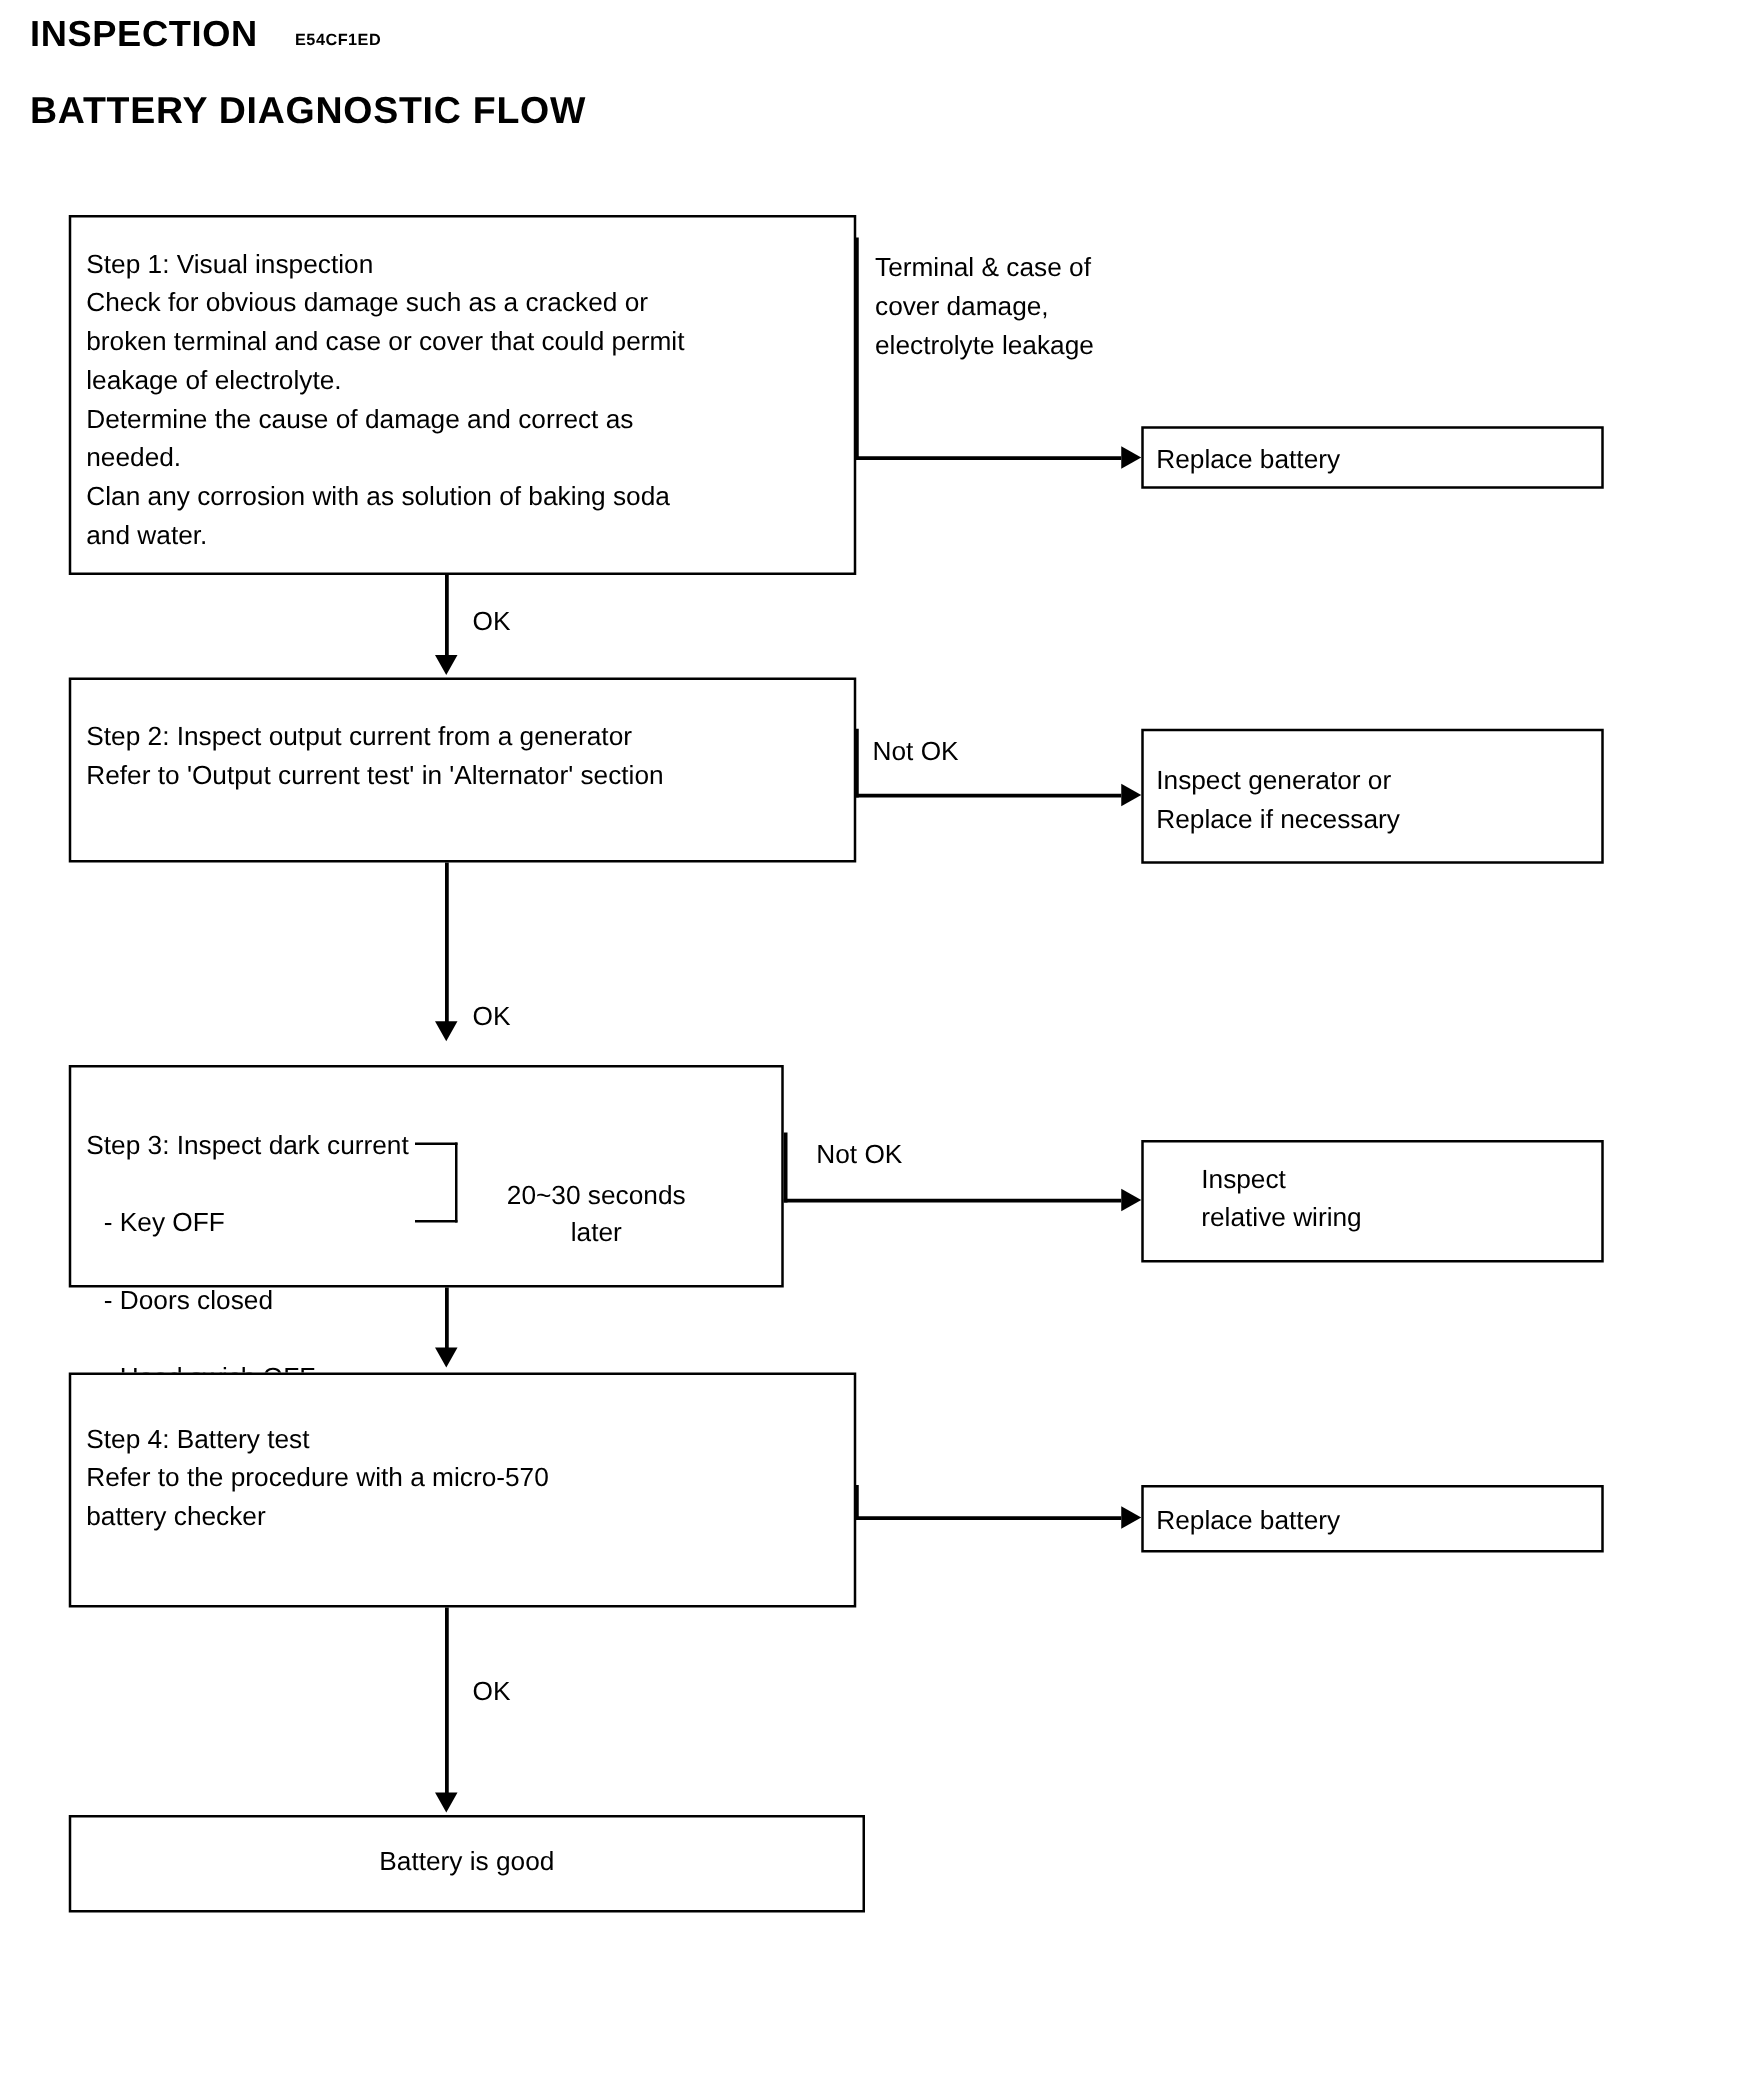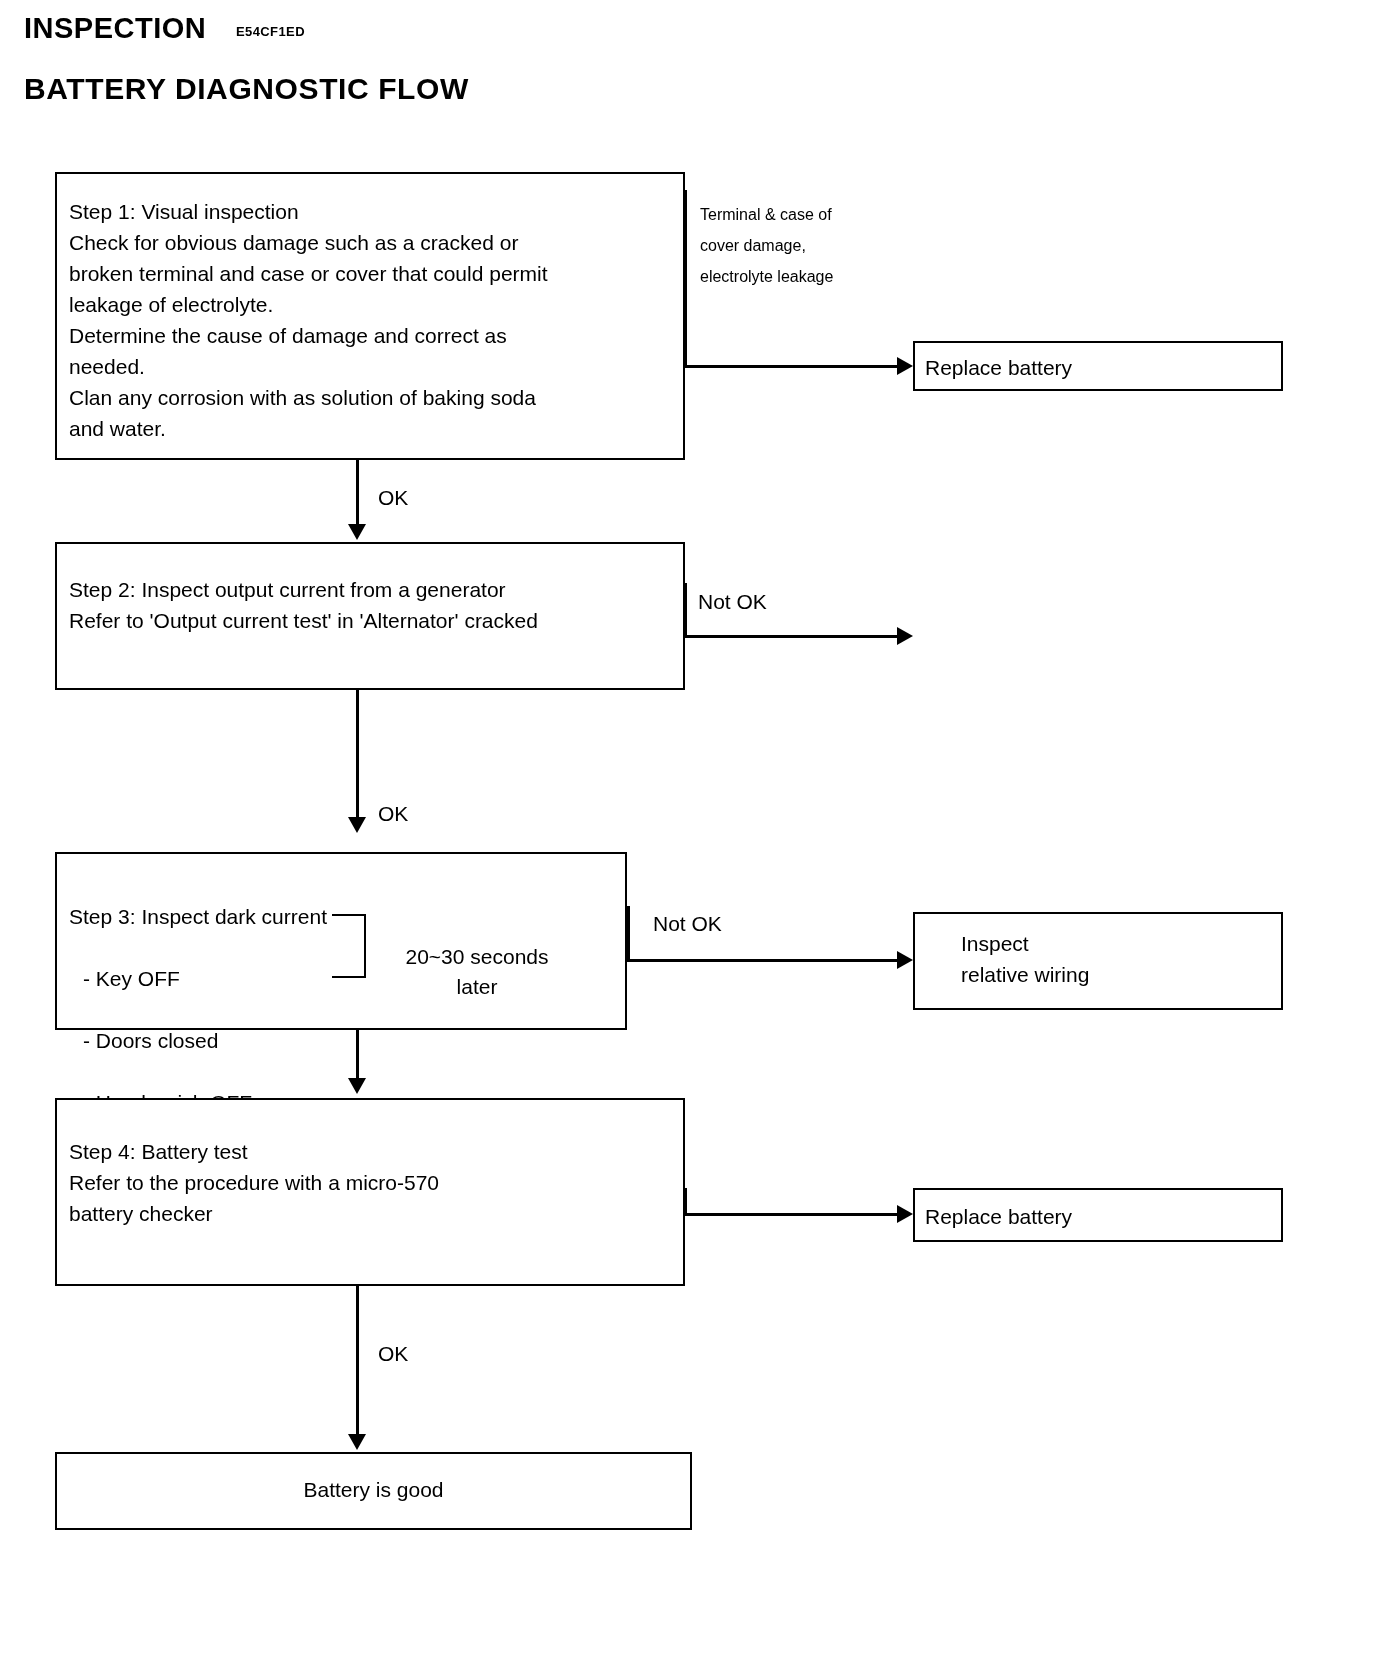--- a/index.html
+++ b/index.html
@@ -80,21 +80,21 @@
 
   #box-wiring { left: 913px; top: 912px;  width: 370px; height: 98px; }
   #box-wiring .txt { position: absolute; left: 10px; top: 14px; margin-left: 36px; }
 
   #box-replace2 { left: 913px; top: 1188px; width: 370px; height: 54px; }
   #box-replace2 .txt { position: absolute; left: 10px; top: 11px; }
 
   
   .sidenote {
     position: absolute;
-    font-size: 16px;
+    font-size: 21px;
     line-height: 31px;
     white-space: pre-line;
   }
   #note-step1 { left: 700px; top: 199px; }
 
   
   .vline {
     position: absolute;
     width: 3px;
     background: #000;
@@ -173,28 +173,32 @@
   <div class="box" id="box-replace1">
     <div class="txt">Replace battery</div>
   </div>
 
   <div class="vline" style="left:356px; top:460px; height:67px;"></div>
   <div class="arrow-down" style="left:348px; top:524px;"></div>
   <div class="edge-label" style="left:378px; top:484px;">OK</div>
 
   <div class="box" id="box-step2">
     <div class="txt">Step 2: Inspect output current from a generator
-Refer to 'Output current test' in 'Alternator' cracked</div>
+Refer to 'Output current test' in 'Alternator' section</div>
   </div>
 
   <div class="vline" style="left:684px; top:583px; height:55px;"></div>
   <div class="hline" style="left:684px; top:635px; width:213px;"></div>
   <div class="arrow-right" style="left:897px; top:627px;"></div>
   <div class="edge-label" style="left:698px; top:588px;">Not OK</div>
 
+  <div class="box" id="box-gen">
+    <div class="txt">Inspect generator or
+Replace if necessary</div>
+  </div>
 
   <div class="vline" style="left:356px; top:690px; height:130px;"></div>
   <div class="arrow-down" style="left:348px; top:817px;"></div>
   <div class="edge-label" style="left:378px; top:800px;">OK</div>
 
   <div class="box" id="box-step3">
     <div class="txt">
       <div>Step 3: Inspect dark current</div>
       <div style="padding-left:14px;">- Key OFF</div>
       <div style="padding-left:14px;">- Doors closed</div>

